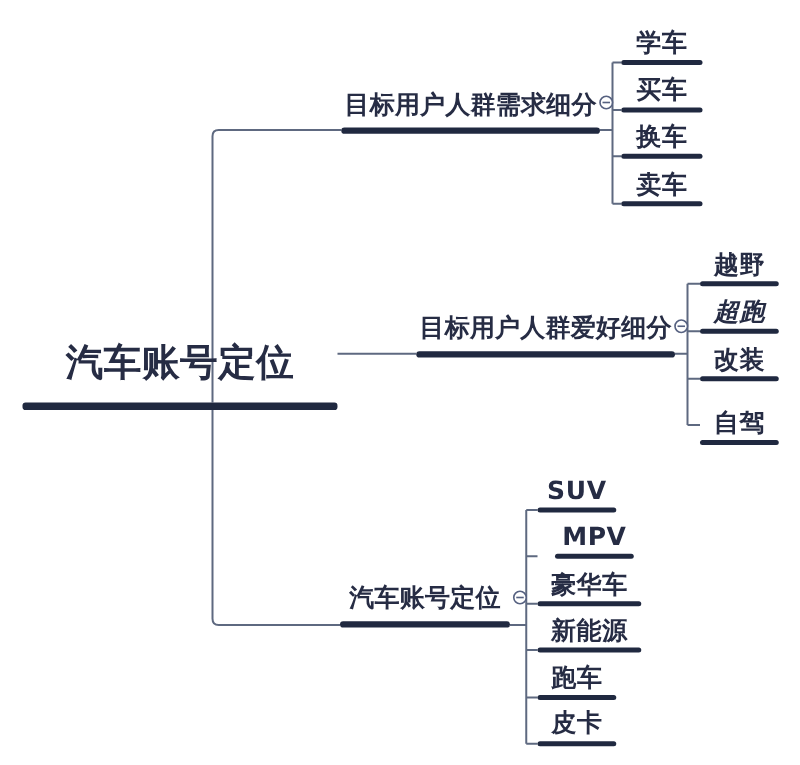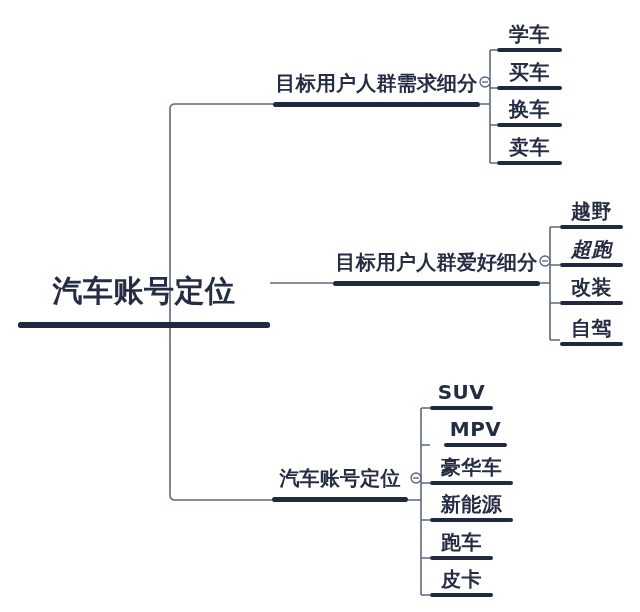--- a/index.html
+++ b/index.html
@@ -107,21 +107,21 @@
     <span class="bar"></span>
   </div>
   <div class="node leaf" style="left:560px;top:263px;width:63px;font-style:italic;">
     <span class="label">超跑</span>
     <span class="bar"></span>
   </div>
   <div class="node leaf" style="left:560px;top:301px;width:63px;">
     <span class="label">改装</span>
     <span class="bar"></span>
   </div>
-  <div class="node leaf" style="left:560px;top:342px;width:63px;">
+  <div class="node leaf" style="left:560px;top:352px;width:63px;">
     <span class="label">自驾</span>
     <span class="bar"></span>
   </div>
 
   <div class="node branch" style="left:272px;top:497px;width:136px;">
     <span class="label">汽车账号定位</span>
     <span class="bar"></span>
   </div>
   <div class="node leaf" style="left:430px;top:406px;width:63px;">
     <span class="label">SUV</span>

